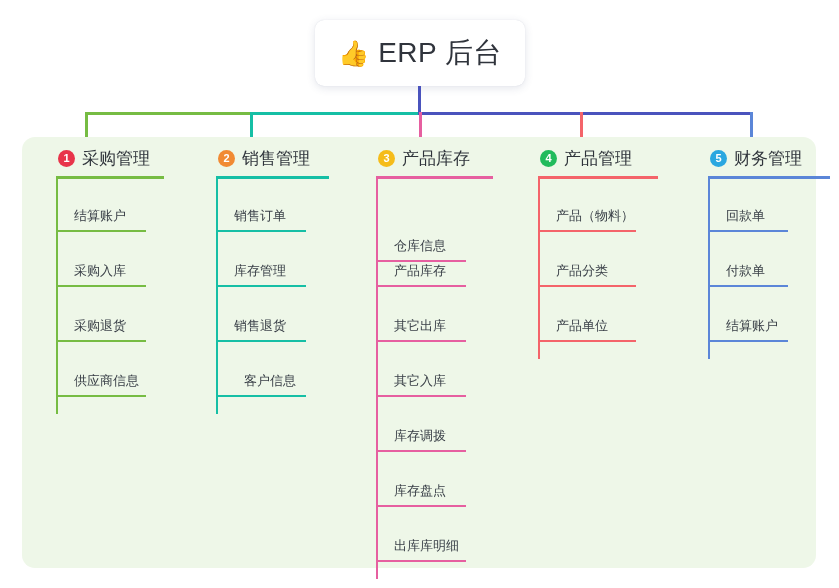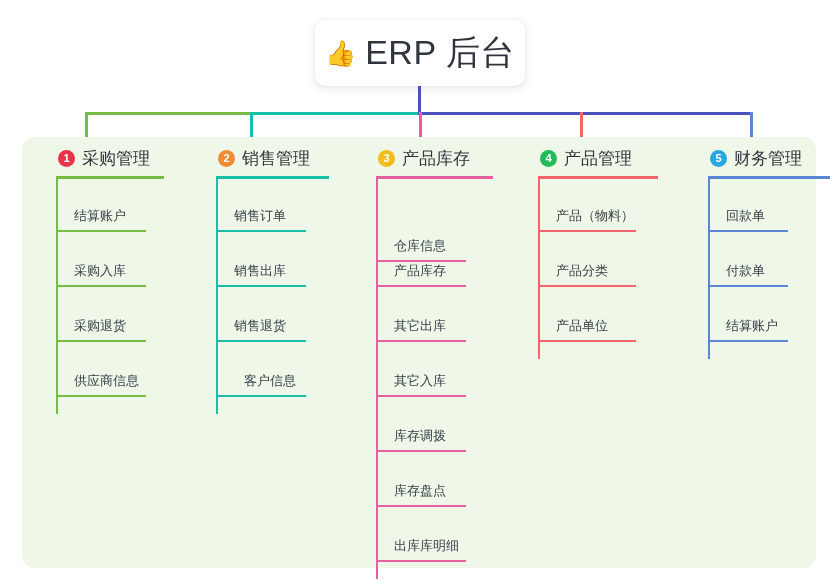--- a/index.html
+++ b/index.html
@@ -34,21 +34,21 @@
     justify-content: center;
     gap: 9px;
     box-sizing: border-box;
   }
   #root-node .thumb {
     font-size: 25px;
     line-height: 1;
     color: #f0b42e;
   }
   #root-node .root-title {
-    font-size: 34px;
+    font-size: 28px;
     color: #30343c;
     letter-spacing: 0.5px;
     white-space: nowrap;
   }
 
   
   .trunk {
     position: absolute;
     left: 418px;
     top: 86px;
@@ -188,21 +188,21 @@
           <span class="badge" style="background: rgb(241, 138, 51);">2</span>
           <span class="branch-title">销售管理</span>
         </div>
         <div class="head-rule" style="width: 113px; margin-left: 18px; background: rgb(22, 191, 165);"></div>
         <div class="spine" style="background: rgb(22, 191, 165); height: 235px;"></div>
         <div class="leaf" style="top: 62px; width: 90px;">
           <span class="leaf-label">销售订单</span>
           <div class="leaf-rule" style="background: rgb(22, 191, 165);"></div>
         </div>
         <div class="leaf" style="top: 117px; width: 90px;">
-          <span class="leaf-label">销售出库</span>
+          <span class="leaf-label">库存管理</span>
           <div class="leaf-rule" style="background: rgb(22, 191, 165);"></div>
         </div>
         <div class="leaf" style="top: 172px; width: 90px;">
           <span class="leaf-label">销售退货</span>
           <div class="leaf-rule" style="background: rgb(22, 191, 165);"></div>
         </div>
         <div class="leaf" style="top: 227px; width: 90px; text-align: center;">
           <span class="leaf-label">客户信息</span>
           <div class="leaf-rule" style="background: rgb(22, 191, 165);"></div>
         </div>

